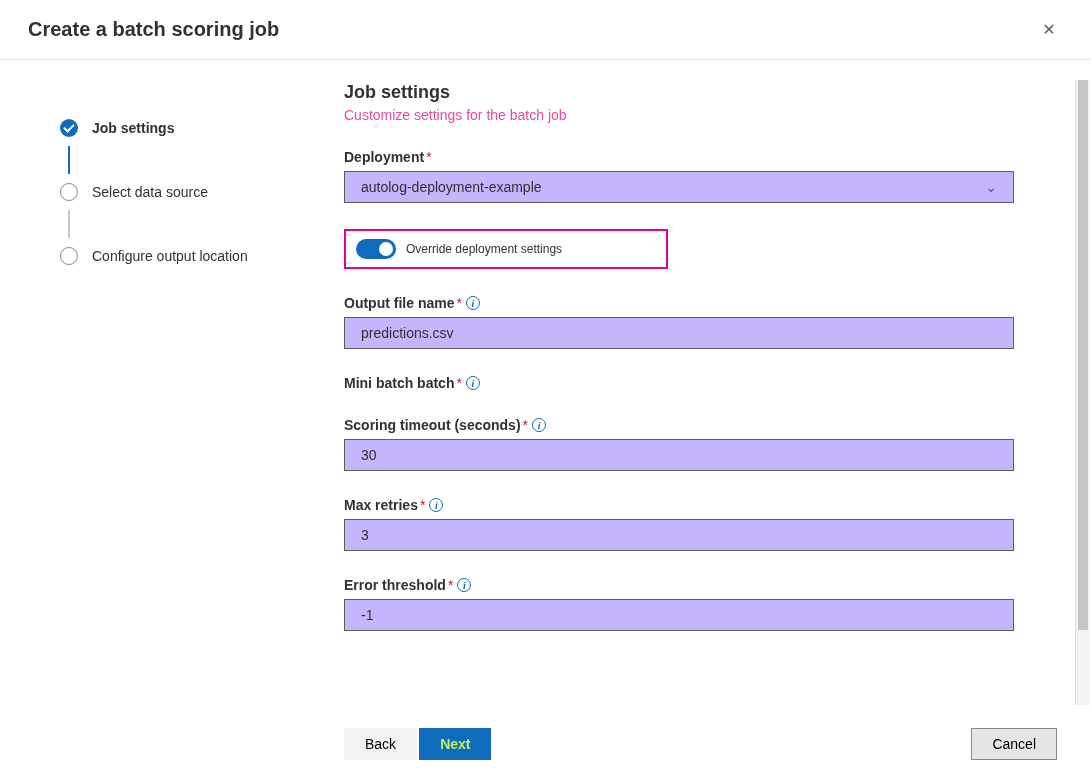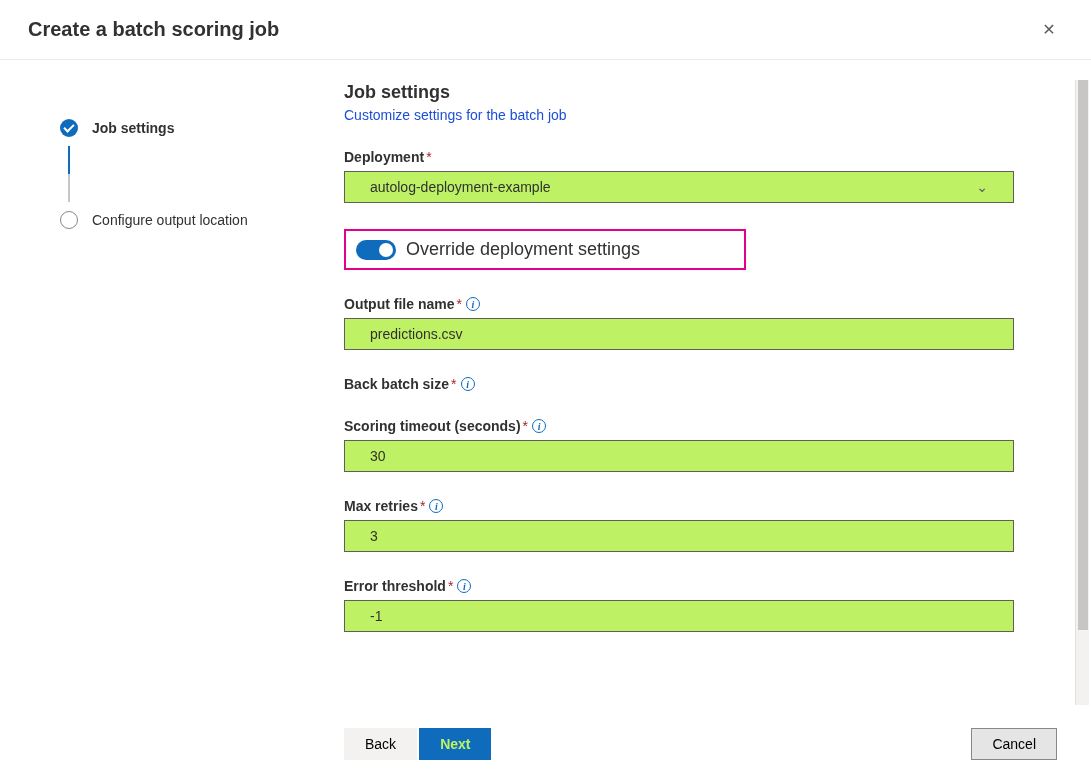--- a/index.html
+++ b/index.html
@@ -41,51 +41,51 @@
   .step-label { font-size:14px; }
   .connector {
     width:2px; height:28px; background:#0F6CBD; margin-left:8px;
   }
   .connector.gray { background:#c8c6c4; }
   .main {
     flex:1; padding: 22px 28px 0 24px;
     overflow-y:auto; position:relative;
   }
   .main h2 { font-size:18px; font-weight:700; margin:0 0 4px; }
-  .main .subtitle { font-size:14px; color:#1d4ed8; margin-bottom:26px; }
+  .main .subtitle { font-size:14px; color:#ec4899; margin-bottom:26px; }
   .field { margin-bottom:26px; }
   .field-label { font-size:14px; font-weight:600; margin-bottom:6px; display:flex; align-items:center; gap:0; }
   .req { color:#a4262c; margin-left:2px; font-weight:400; }
   .info-icon {
     width:14px; height:14px; border:1px solid #0F6CBD; border-radius:50%;
     display:inline-flex; align-items:center; justify-content:center;
     color:#0F6CBD; font-size:10px; font-family:Georgia,serif; font-style:italic;
     margin-left:4px; cursor:default;
   }
   .text-input, .select-input {
-    width:670px; height:32px; border:1px solid #605e5c; padding:0 25px;
-    font-size:14px; font-family:inherit; color:#323130; background:#bef264;
+    width:670px; height:32px; border:1px solid #605e5c; padding:0 16px;
+    font-size:14px; font-family:inherit; color:#323130; background:#c4b5fd;
   }
   .select-input {
     display:flex; align-items:center; justify-content:space-between; cursor:pointer;
   }
   .chevron { color:#605e5c; }
   .toggle-highlight {
     border:2px solid #e3008c; padding:8px 104px 8px 10px; display:inline-flex;
     align-items:center; gap:10px;
   }
   .toggle {
     width:40px; height:20px; border-radius:10px; background:#0F6CBD; position:relative;
     cursor:pointer;
   }
   .toggle::after {
     content:""; position:absolute; right:3px; top:3px; width:14px; height:14px;
     border-radius:50%; background:#fff;
   }
-  .toggle-label { font-size:18px; }
+  .toggle-label { font-size:12px; }
   .scrollbar-track {
     position:absolute; right:2px; top:20px; bottom:12px; width:14px;
     background:#f3f2f1; border-left:1px solid #e1dfdd;
   }
   .scrollbar-thumb {
     position:absolute; left:2px; width:10px; top:0; height:88%;
     background:#c8c6c4;
   }
   .footer {
     height:54px; border-top:0px solid transparent;
@@ -115,20 +115,24 @@
   </div>
 
   <div class="body-row">
 
     <div class="sidebar">
       <div class="step current">
         <div class="step-marker"></div>
         <div class="step-label">Job settings</div>
       </div>
       <div class="connector"></div>
+      <div class="step">
+        <div class="step-marker"></div>
+        <div class="step-label">Select data source</div>
+      </div>
       <div class="connector gray"></div>
       <div class="step">
         <div class="step-marker"></div>
         <div class="step-label">Configure output location</div>
       </div>
     </div>
 
     <div class="main">
       <h2>Job settings</h2>
       <div class="subtitle">Customize settings for the batch job</div>
@@ -155,21 +159,21 @@
         <div class="field-label">
           <span>Output file name</span>
           <span class="req">*</span>
           <span class="info-icon">i</span>
         </div>
         <input class="text-input" value="predictions.csv" style="">
       </div>
 
       <div class="field">
         <div class="field-label">
-          <span>Back batch size</span>
+          <span>Mini batch batch</span>
           <span class="req">*</span>
           <span class="info-icon">i</span>
         </div>
       </div>
 
       <div class="field">
         <div class="field-label">
           <span>Scoring timeout (seconds)</span>
           <span class="req">*</span>
           <span class="info-icon">i</span>

